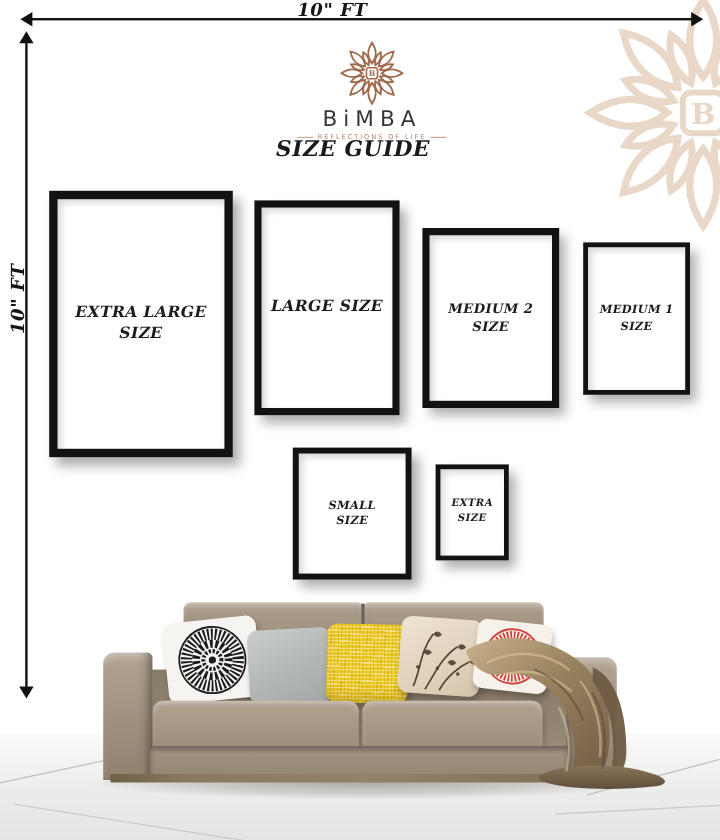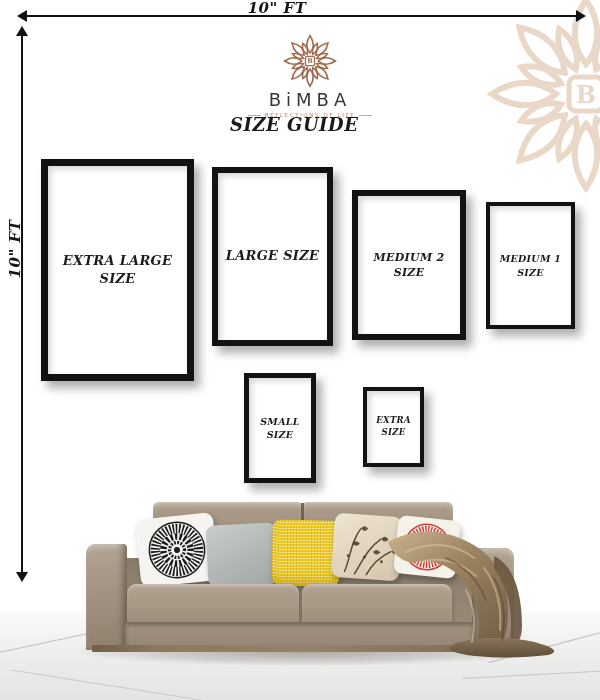--- a/index.html
+++ b/index.html
@@ -32,21 +32,21 @@
   
   .frame{position:absolute;box-sizing:border-box;background:#fff;border:6px solid #121212;
          display:flex;align-items:center;justify-content:center;text-align:center;
          box-shadow:6px 7px 9px rgba(0,0,0,.32), inset 3px 3px 6px rgba(0,0,0,.16);}
   .frame-label{font-style:italic;font-weight:bold;color:#1c1c1c;line-height:1.4;letter-spacing:.3px;}
   .fl-line{display:block;}
   .f-xl  {left:41px; top:143px;width:153px;height:222px;border-width:7px;font-size:13px;margin-top:16px;}
   .f-lg  {left:212px;top:167px;width:121px;height:179px;border-width:6px;font-size:13px;}
   .f-m2  {left:352px;top:190px;width:114px;height:150px;border-width:6px;font-size:11px;}
   .f-m1  {left:486px;top:202px;width:89px; height:127px;border-width:4px;font-size:9.5px;}
-  .f-sm  {left:244px;top:373px;width:72px; height:110px;border-width:5px;font-size:9.5px;text-align:center;}
+  .f-sm  {left:244px;top:373px;width:99px; height:110px;border-width:5px;font-size:9.5px;text-align:center;}
   .f-mini{left:363px;top:387px;width:61px; height:80px; border-width:4px;font-size:8.5px;}
   
   .floor{position:absolute;left:0;top:612px;width:600px;height:88px;
          background:linear-gradient(180deg,#fafaf9 0%,#ececeb 55%,#e4e4e3 100%);}
   .tile{position:absolute;height:1px;background:rgba(140,140,138,.5);}
   .t1{left:-20px;top:26px;width:170px;transform:rotate(-12deg);}
   .t2{left:486px;top:28px;width:170px;transform:rotate(-15deg);}
   .t3{left:462px;top:62px;width:150px;transform:rotate(-3deg);background:rgba(150,150,148,.4);}
   .t4{left:10px;top:74px;width:210px;transform:rotate(9deg);background:rgba(150,150,148,.35);}
   .sofa-shadow{position:absolute;left:75px;top:640px;width:460px;height:26px;

